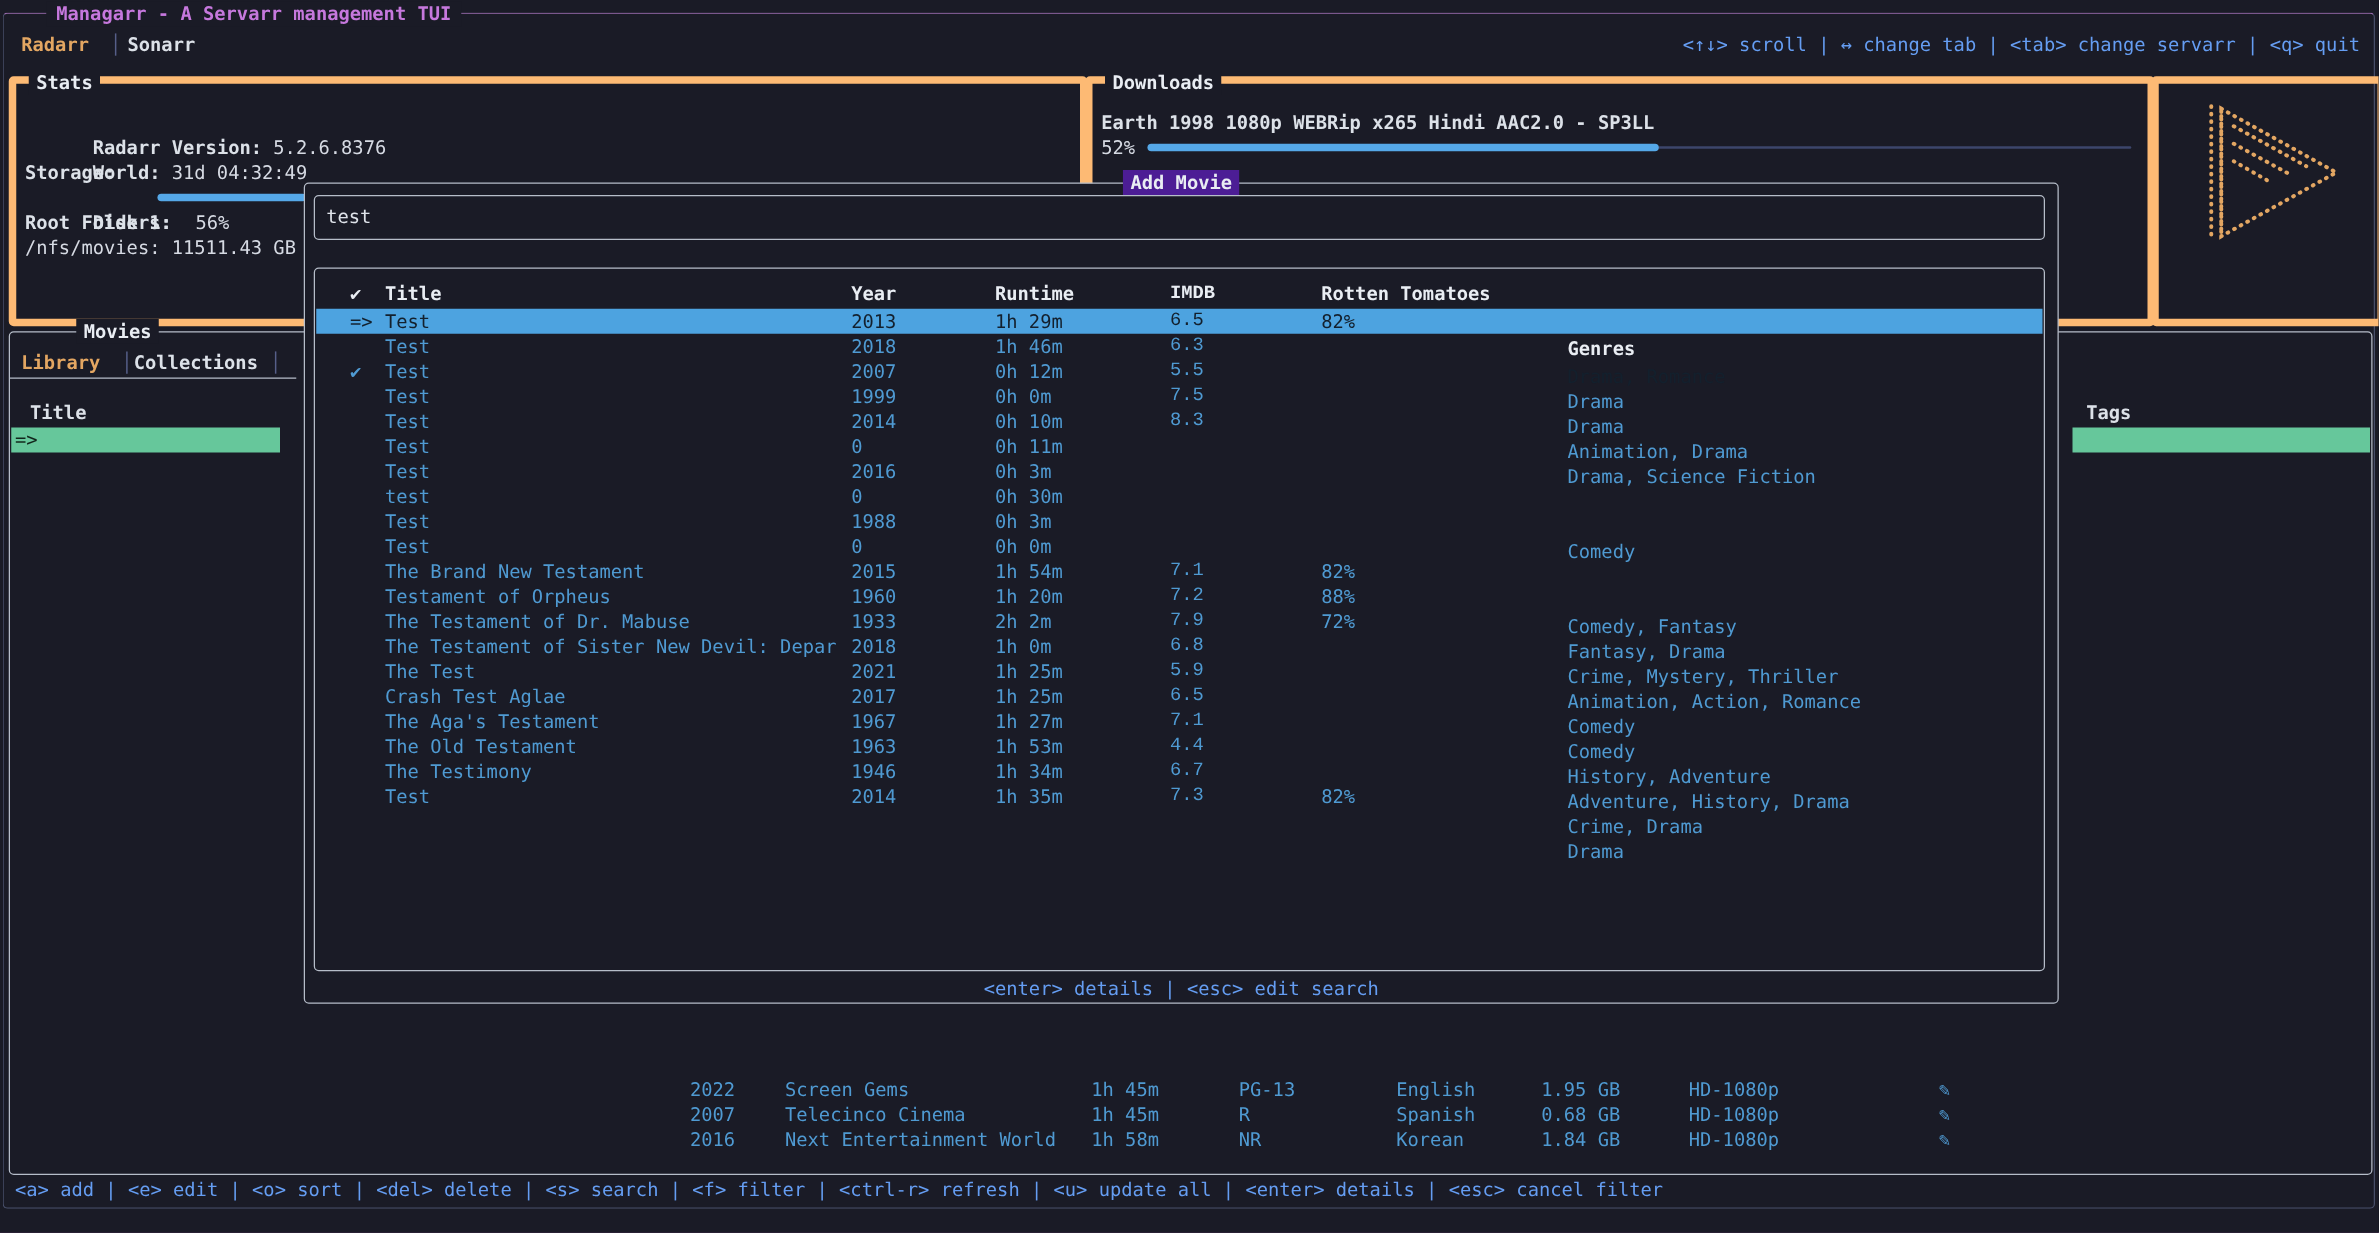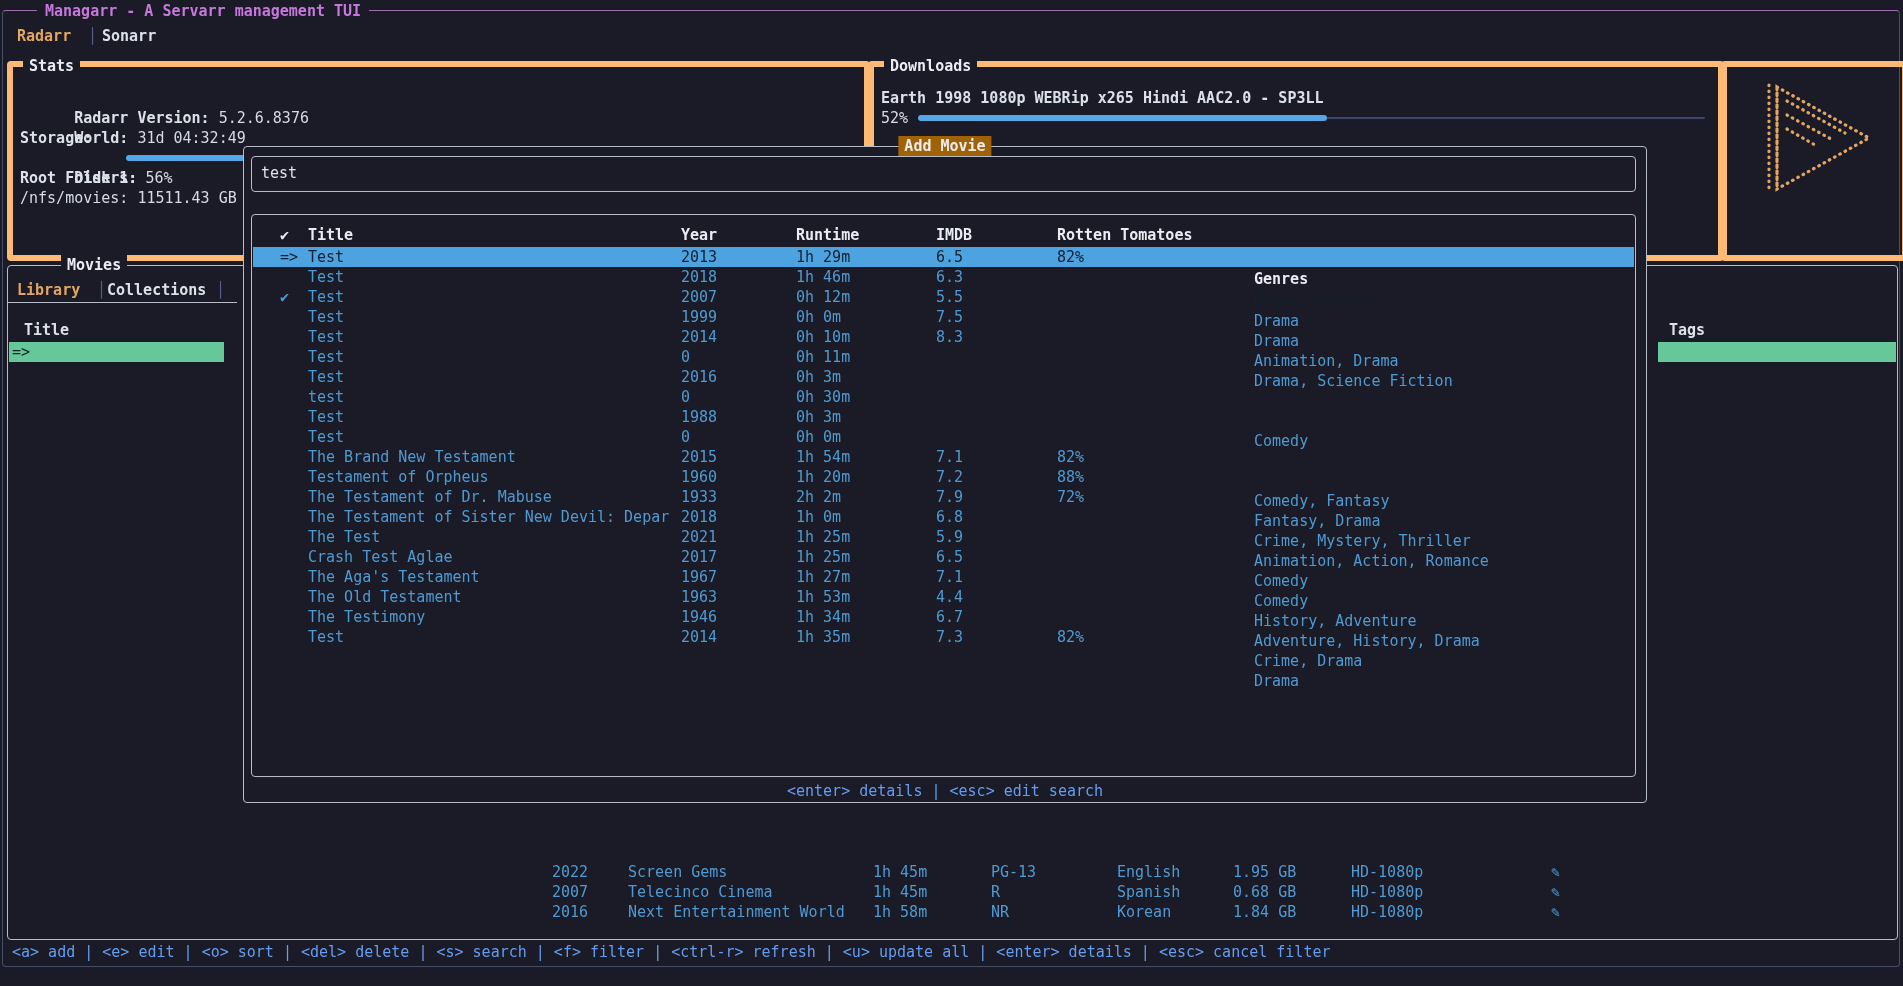--- a/index.html
+++ b/index.html
@@ -43,62 +43,63 @@
   .drow span{position:absolute;top:0;}
   .d-year{left:544px;}.d-studio{left:620px;}.d-run{left:865px;}.d-cert{left:983px;}
   .d-lang{left:1109px;}.d-size{left:1225px;}.d-qual{left:1343px;}.d-icon{left:1543px;}
   
   .modal{
     left:243px;top:146px;width:1402px;height:655px;background:#1a1b26;
     border:1px solid #b6bdc9;border-radius:4px;position:absolute;z-index:5;
   }
   .modal .mtitle{
     position:absolute;top:-11px;left:50%;transform:translateX(-50%);height:20px;line-height:20px;
-    background:#a16207;padding:0 6px;font-weight:bold;color:#e9edf3;white-space:pre;
+    background:#4c1d95;padding:0 6px;font-weight:bold;color:#e9edf3;white-space:pre;
   }
   .searchbox{position:absolute;left:7px;top:9px;width:1383px;height:34px;border:1px solid #b6bdc9;border-radius:4px;}
   .searchbox input{
     position:absolute;left:9px;top:1px;width:1360px;height:30px;background:transparent;border:none;
     color:#dfe3ea;font:inherit;outline:none;padding:0;
   }
   .amtable{position:absolute;left:7px;top:67px;width:1383px;height:561px;border:1px solid #b6bdc9;border-radius:4px;}
   .amhead{position:absolute;left:1px;right:1px;top:10px;height:20px;line-height:20px;color:#e9edf3;font-weight:bold;white-space:pre;}
   .amhead span{position:absolute;top:0;}
   .amrows{position:absolute;left:1px;right:1px;top:32px;}
   .amrow{position:relative;height:20px;line-height:20px;color:#4f9ad2;white-space:pre;}
   .amrow.selected{background:#4da3e0;color:#13202d;}
   .amrow span{position:absolute;top:0;}
   .c-mark{left:27px;}.c-title{left:55px;width:370px;overflow:hidden;}.c-year{left:428px;}
-  .c-run{left:543px;}.c-imdb{left:683px;}.c-rt{left:804px;}.c-gen{left:1001px;width:378px;overflow:hidden;margin-top:44px;}
+  .c-run{left:543px;}.c-imdb{left:683px;font-family:Liberation Mono, monospace;}.c-rt{left:804px;}.c-gen{left:1001px;width:378px;overflow:hidden;margin-top:44px;}
   .modal-help{position:absolute;left:0;right:0;top:634px;height:20px;line-height:20px;text-align:center;}
 </style>
 </head>
 <body>
 
 <div class="screen">
 
   <div class="abs outer"></div>
 
   <div class="abs app-title">Managarr - A Servarr management TUI</div>
 
   <div class="abs row20 b" style="left:17px;top:26px;color:#e3a662;">Radarr</div>
   <div class="abs row20 tabdiv" style="left:88px;top:26px;">│</div>
   <div class="abs row20 b white" style="left:102px;top:26px;">Sonarr</div>
+  <div class="abs row20 help" style="right:15px;top:26px;">&lt;↑↓&gt; scroll | ↔ change tab | &lt;tab&gt; change servarr | &lt;q&gt; quit</div>
 
   <div class="panel" style="left:7px;top:61px;width:851px;height:188px;">
     <div class="ptitle">Stats</div>
     <div class="abs row20" style="left:7px;top:21px;">
       <span class="b white">Radarr Version:</span><span style="margin-left:9px;">5.2.6.8376</span>
     </div>
     <div class="abs row20" style="left:7px;top:41px;">
       <span class="b white">World:</span><span style="margin-left:9px;">31d 04:32:49</span>
     </div>
     <div class="abs row20 b white" style="left:7px;top:61px;">Storage:</div>
     <div class="abs row20" style="left:7px;top:81px;">
-      <span class="b white">Disk 1:</span><span style="margin-left:8px;">56%</span>
+      <span class="b white">Disk 1:</span><span style="margin-left:19px;">56%</span>
     </div>
     <div class="gauge" style="left:113px;top:81px;width:213px;">
       <div class="track"></div>
       <div class="fill" style="width: 56%;"></div>
     </div>
     <div class="abs row20 b white" style="left:7px;top:101px;">Root Folders:</div>
     <div class="abs row20" style="left:7px;top:121px;">/nfs/movies: 11511.43 GB</div>
   </div>
 
   <div class="panel" style="left:868px;top:61px;width:844px;height:188px;">

